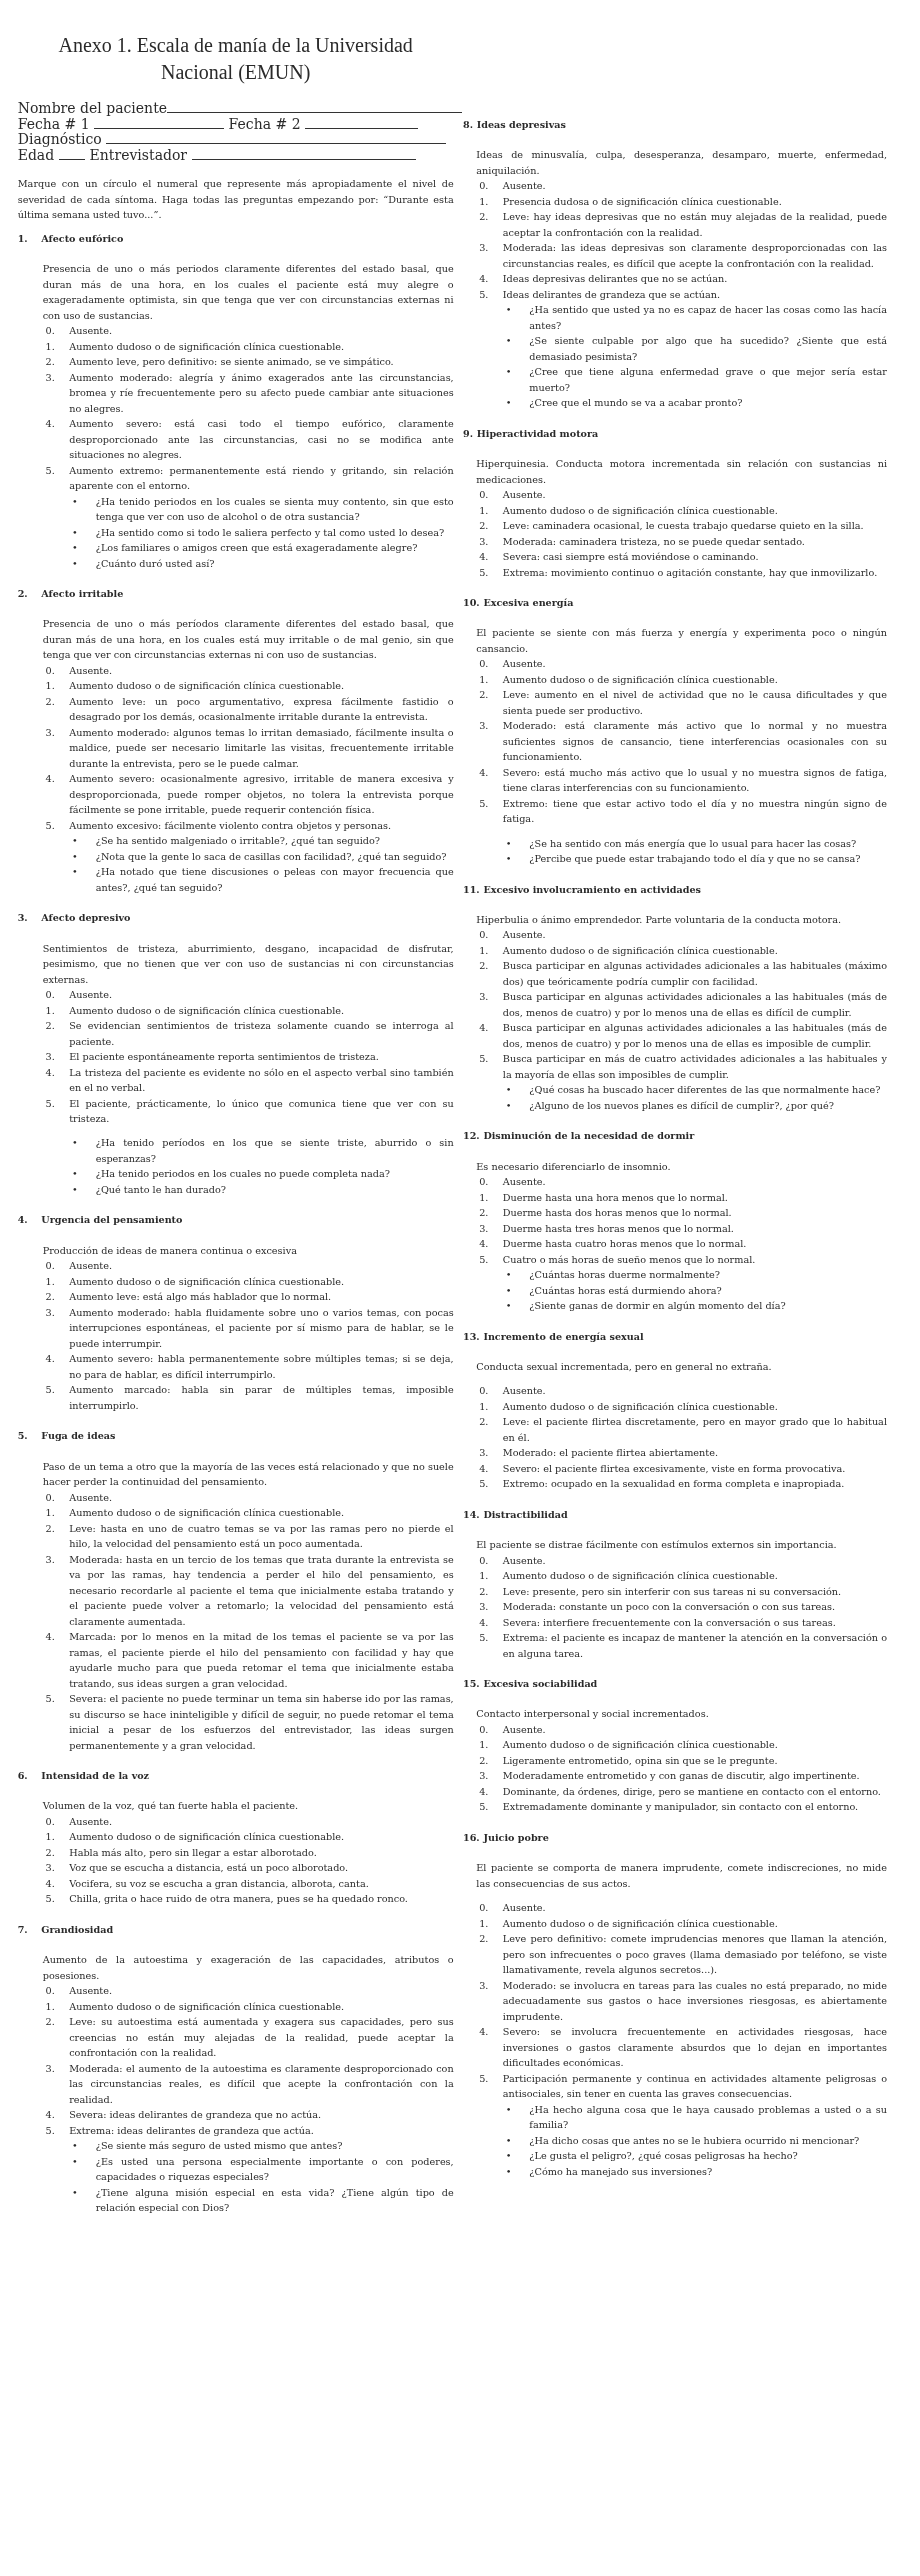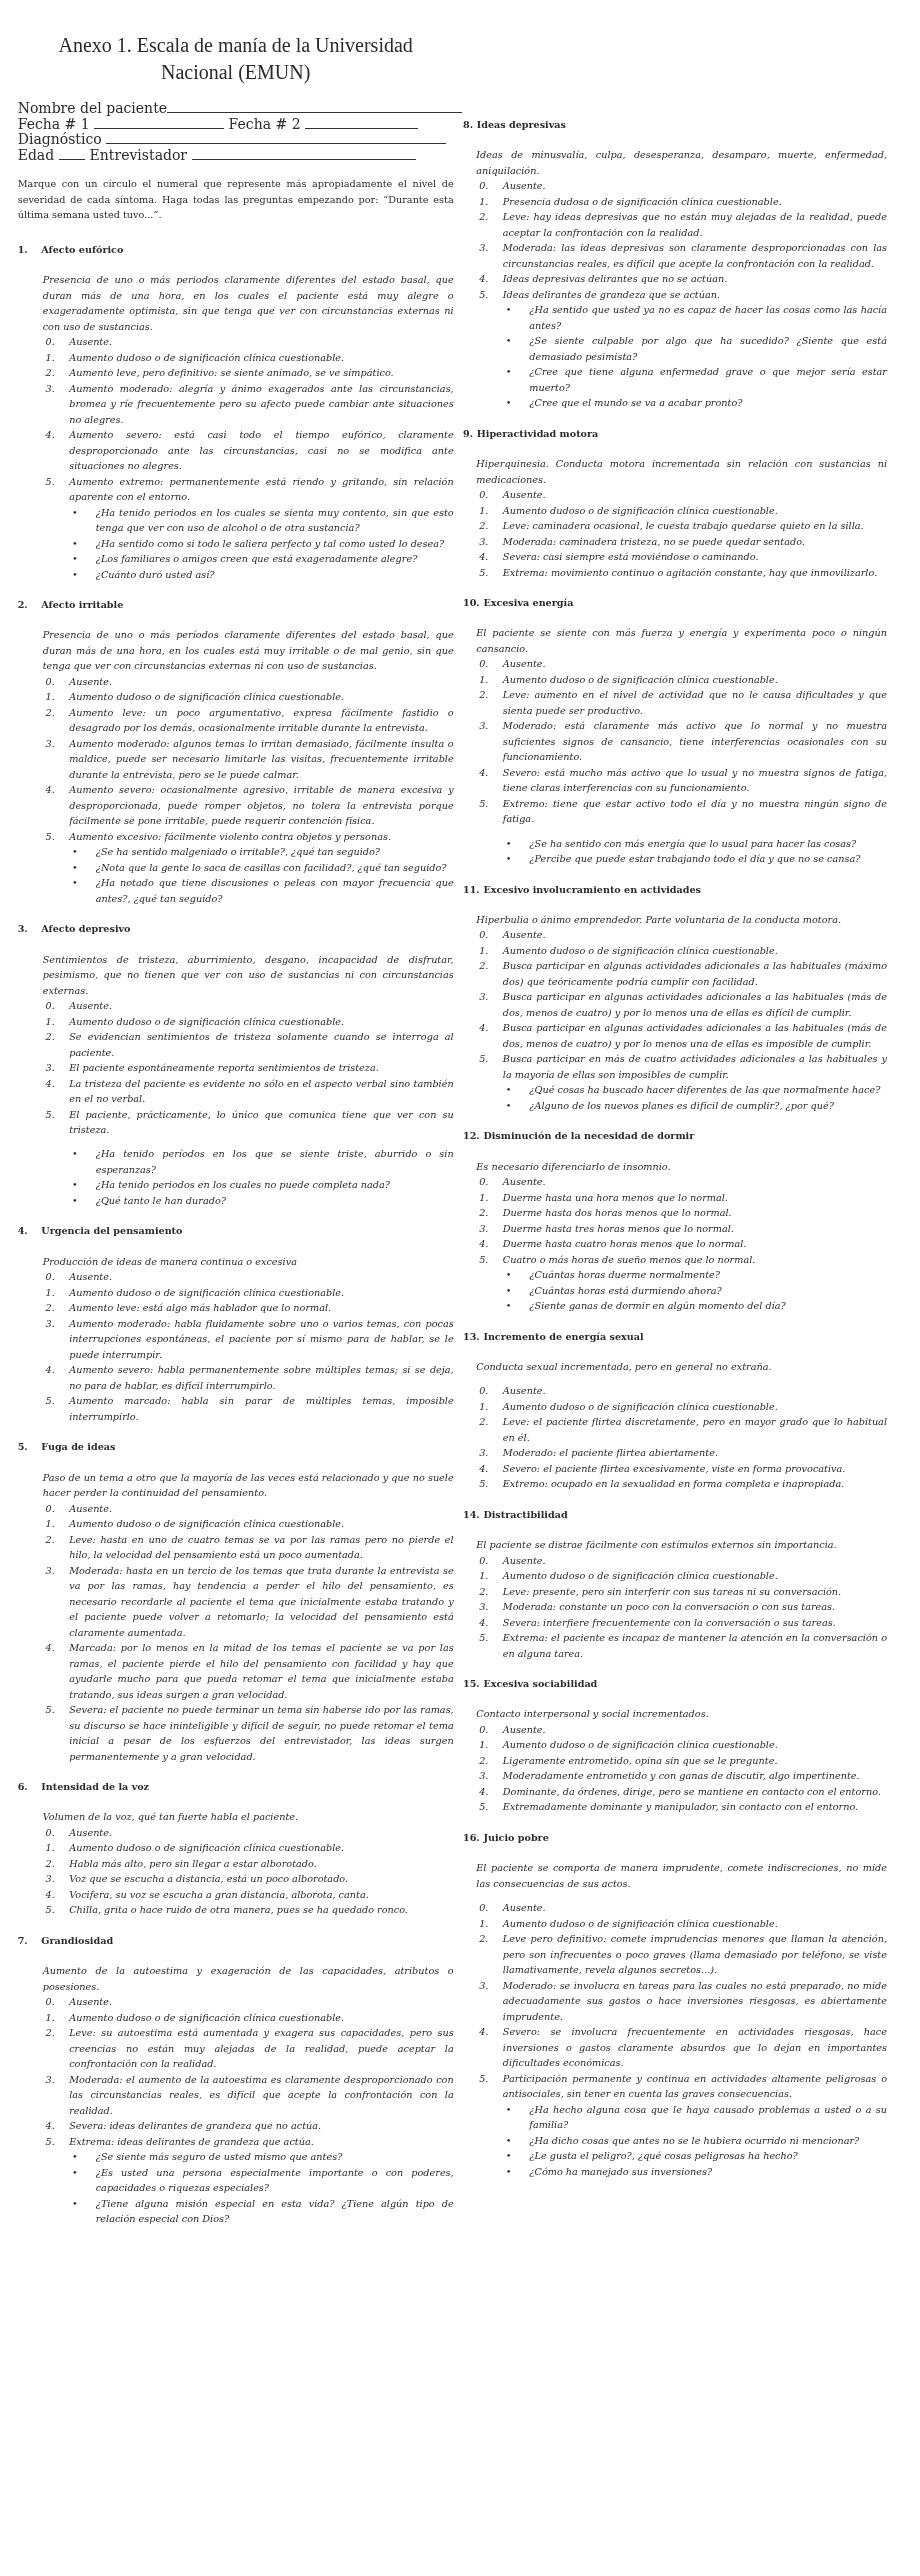--- a/index.html
+++ b/index.html
@@ -47,38 +47,37 @@
   .blank {
     display: inline-block;
     border-bottom: 0.7px solid #333;
     height: 9.6px;
     vertical-align: baseline;
   }
   .instructions {
     font-size: 9.7px;
     line-height: 15.5px;
     text-align: justify;
-    margin-bottom: 20px;
+    margin-bottom: 9px;
   }
   .section { margin-bottom: 16px; }
   .section-title {
     font-family: "DejaVu Serif", serif;
     font-weight: bold;
     font-size: 9.6px;
     line-height: 13.3px;
     margin: 0 0 16px 0;
     display: flex;
   }
   .section-num { width: 23.6px; flex: none; }
   .col-right .section-num { width: auto; margin-right: 3.7px; }
   .section-body {
     margin-left: 25px;
     font-size: 9.7px;
     line-height: 15.5px;
-    font-style: italic;
   }
   .col-right .section-body { margin-left: 13.3px; }
   .desc { text-align: justify; }
   .desc.spaced { margin-bottom: 8.8px; }
   ol.levels { list-style: none; margin: 0; padding: 0; }
   ol.levels li {
     display: flex;
     text-align: justify;
   }
   .lvl-num { width: 26.5px; flex: none; padding-left: 2.9px; box-sizing: border-box; }

